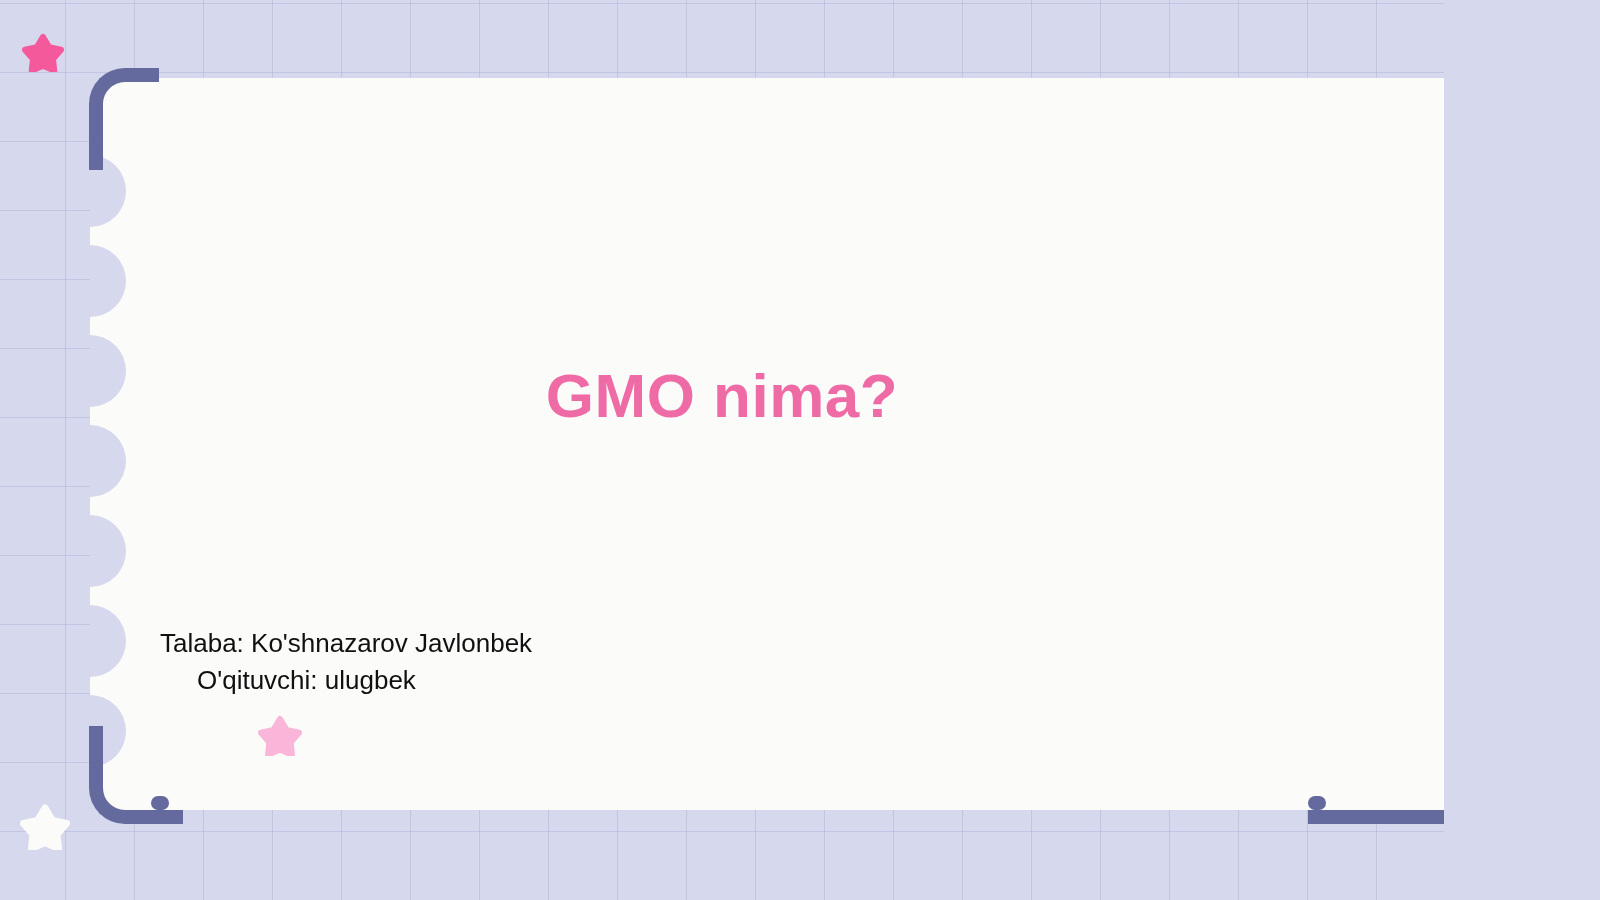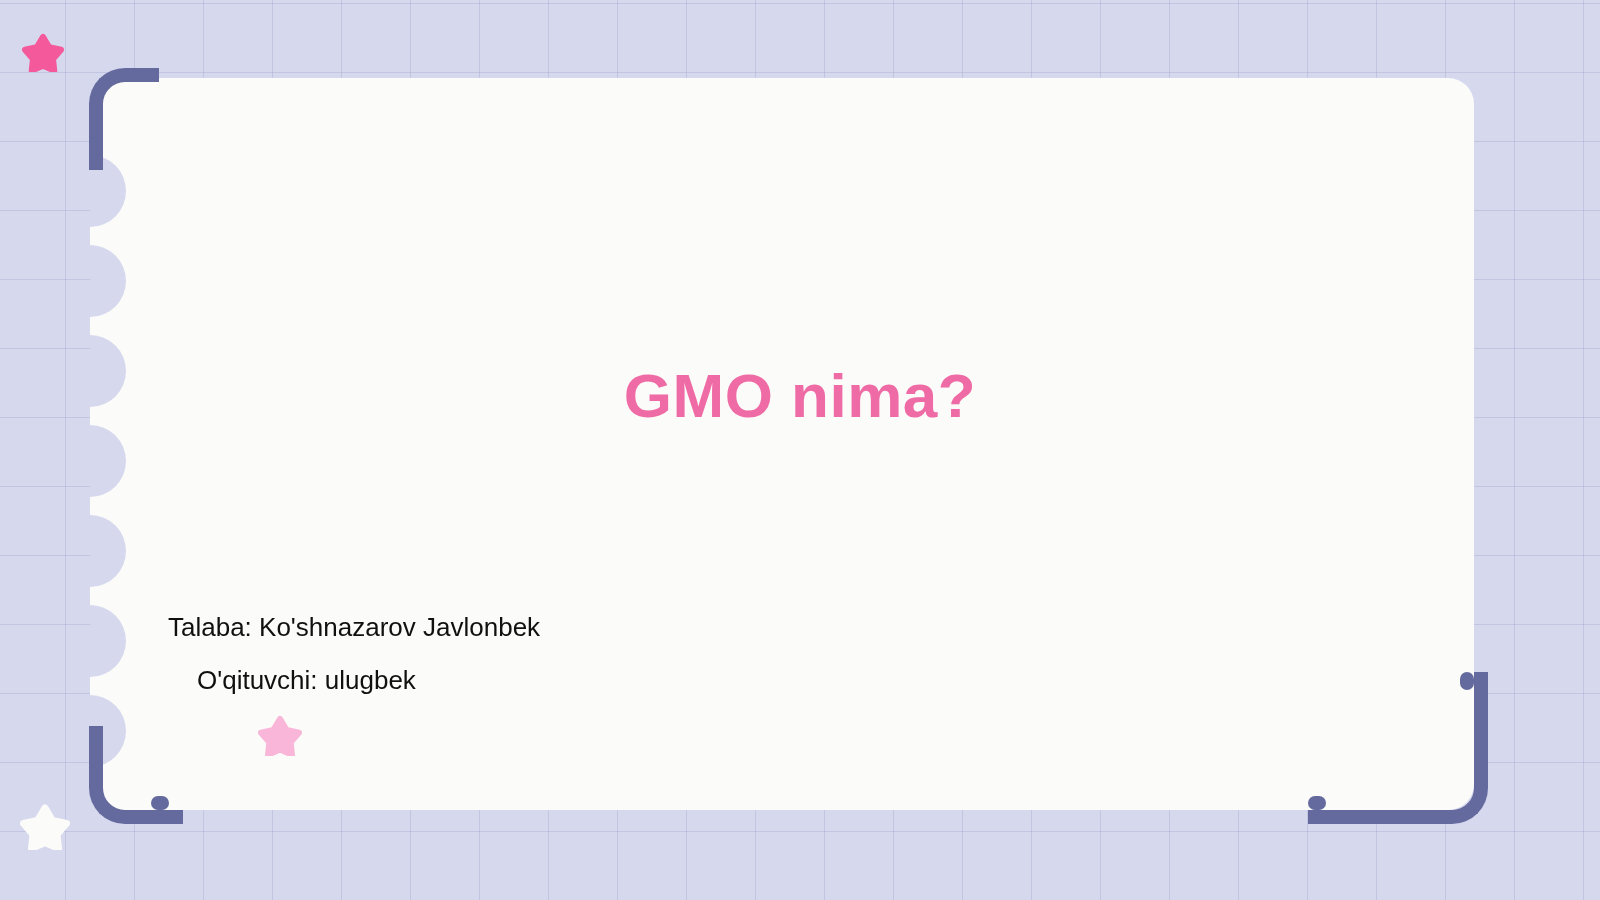--- a/index.html
+++ b/index.html
@@ -10,21 +10,21 @@
     width: 1600px;
     height: 900px;
     overflow: hidden;
     font-family: "Liberation Sans", sans-serif;
     background: #d6d8ee;
   }
 
   
   .slide {
     position: relative;
-    width: 1600px;
+    width: 1444px;
     height: 900px;
     background-color: #d6d8ee;
     overflow: hidden;
   }
 
   
   .grid-layer {
     position: absolute;
     inset: 0;
     background-image:
@@ -113,21 +113,21 @@
     z-index: 4;
   }
   .meta {
     position: absolute;
     left: 160px;
     z-index: 4;
     color: #101010;
     font-size: 26px;
     white-space: nowrap;
   }
-  .meta-student { top: 612px; margin-left: 8px; }
+  .meta-student { top: 628px; }
   .meta-teacher { top: 665px; margin-left: 37px; }
 
   
   .star {
     position: absolute;
     z-index: 7;
     display: block;
   }
   .star-1 { left: 22px;  top: 30px;  }
   .star-2 { left: 258px; top: 712px; }

